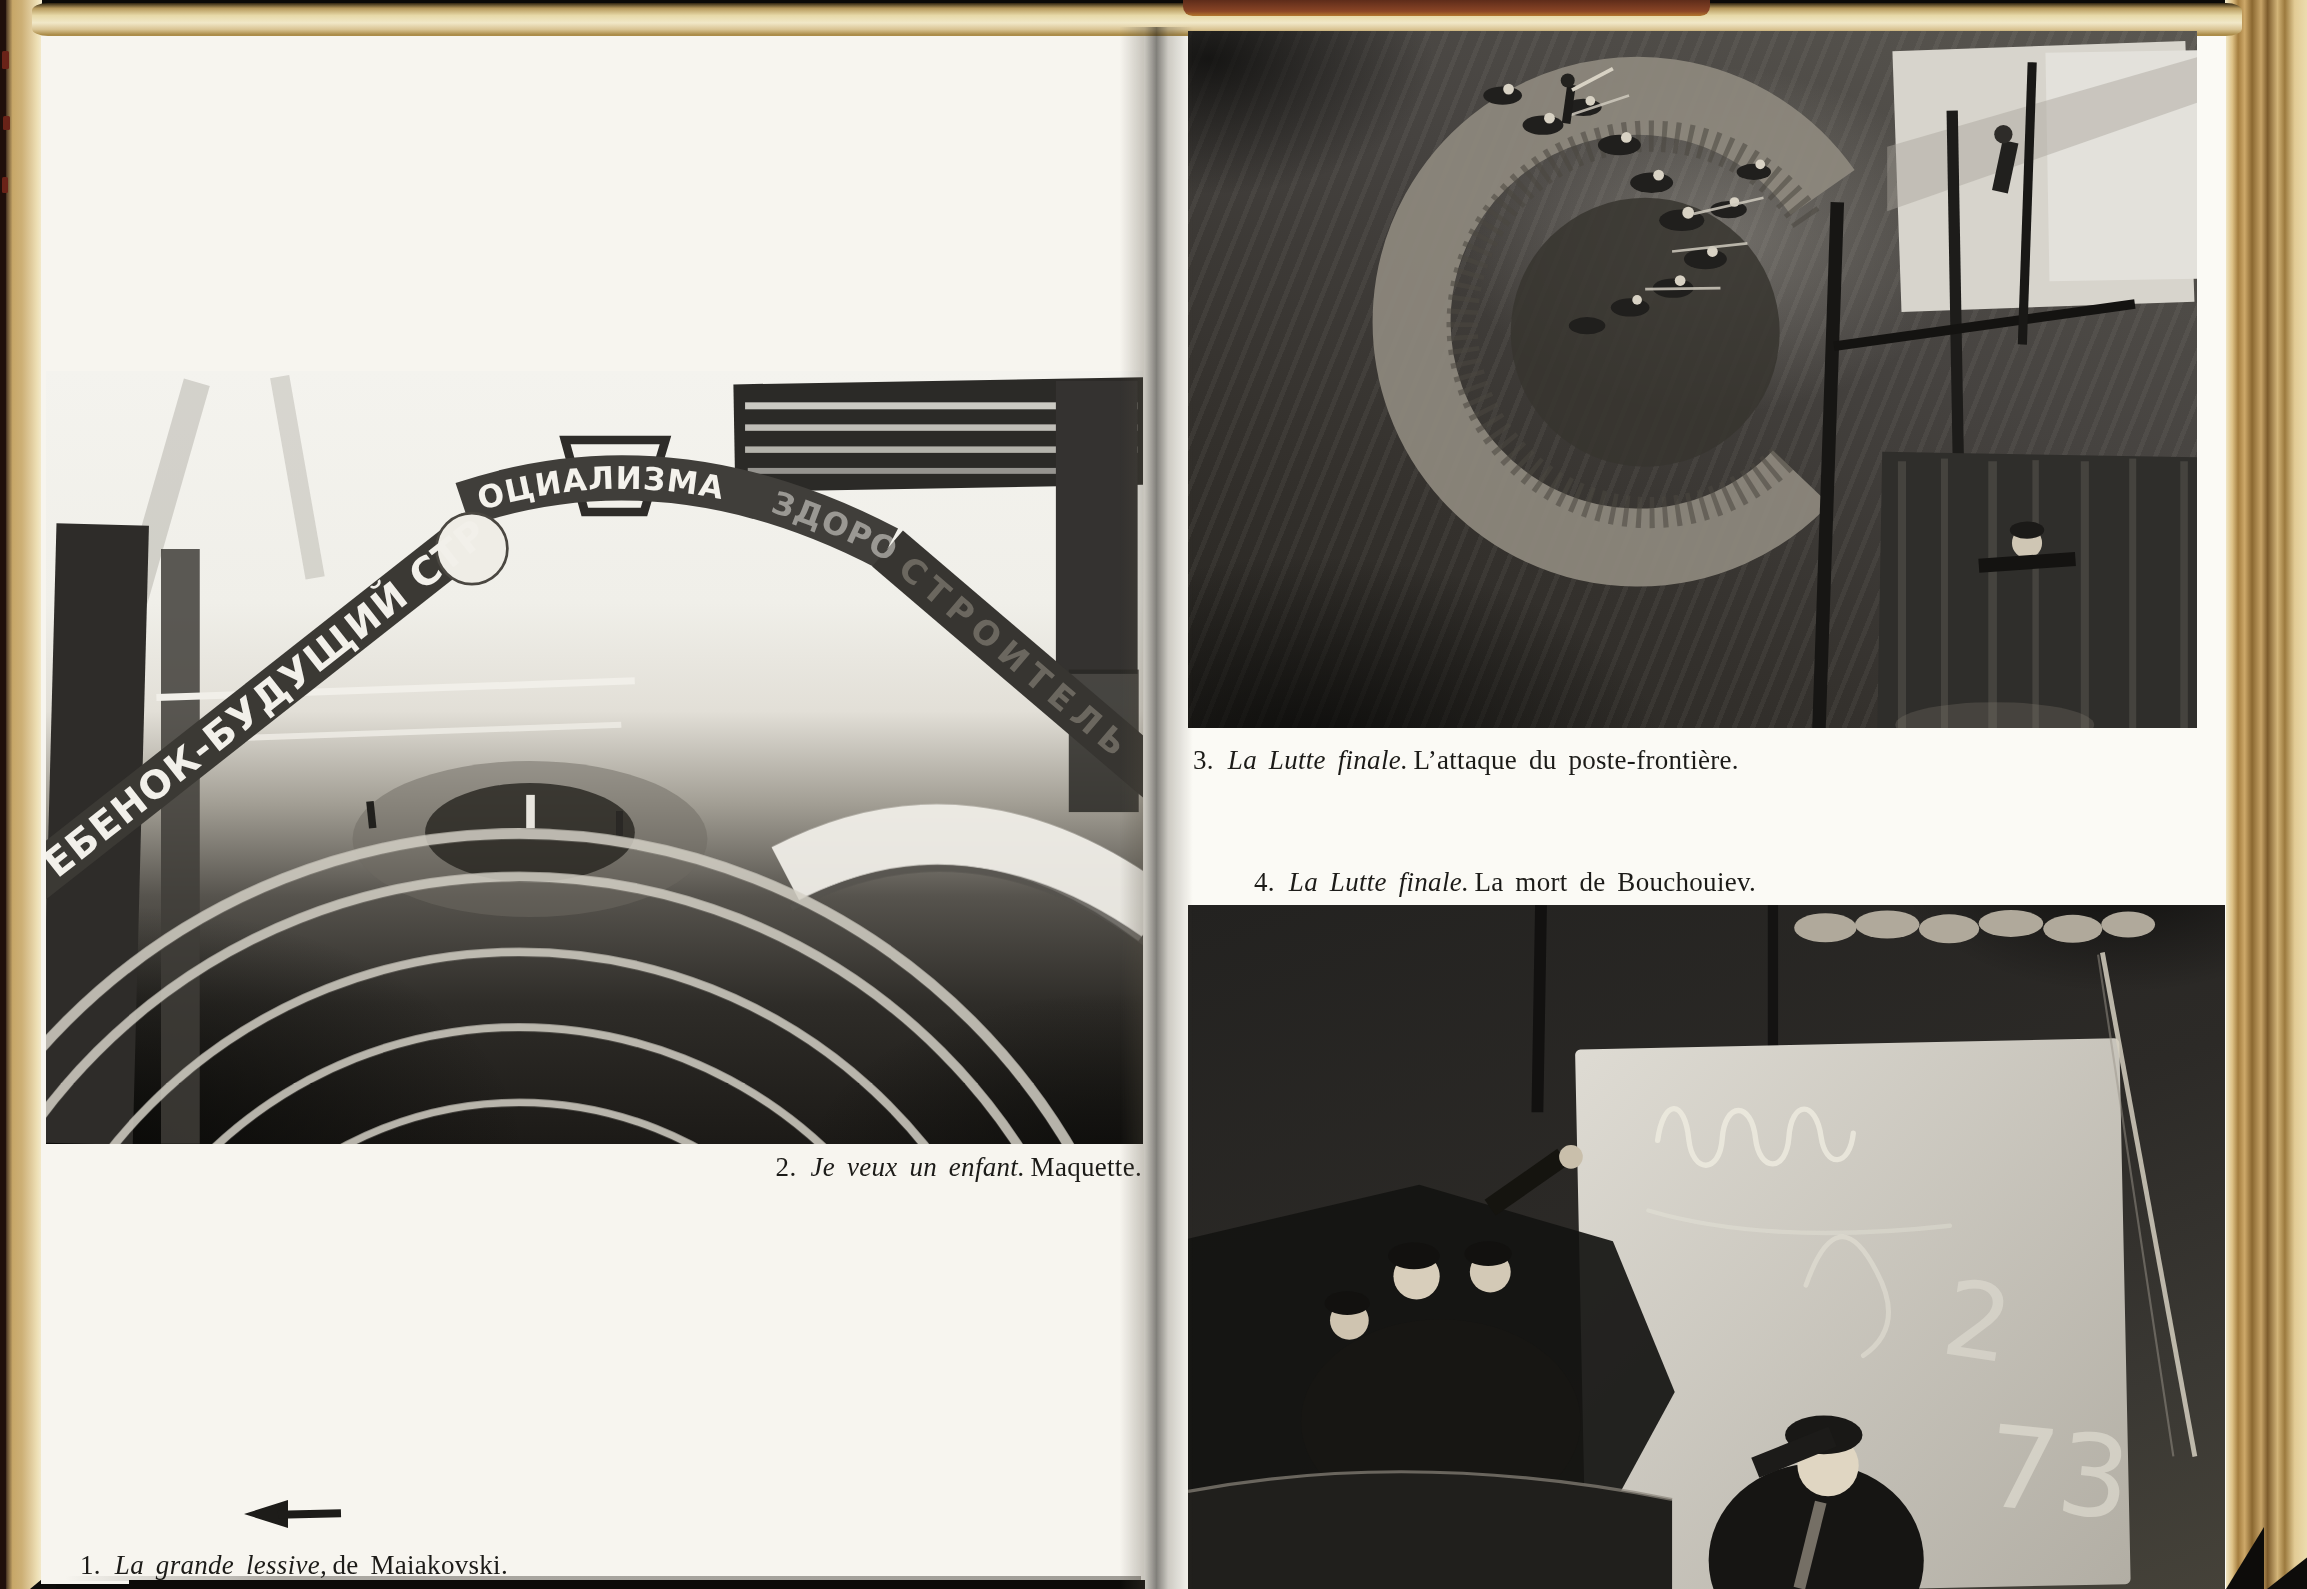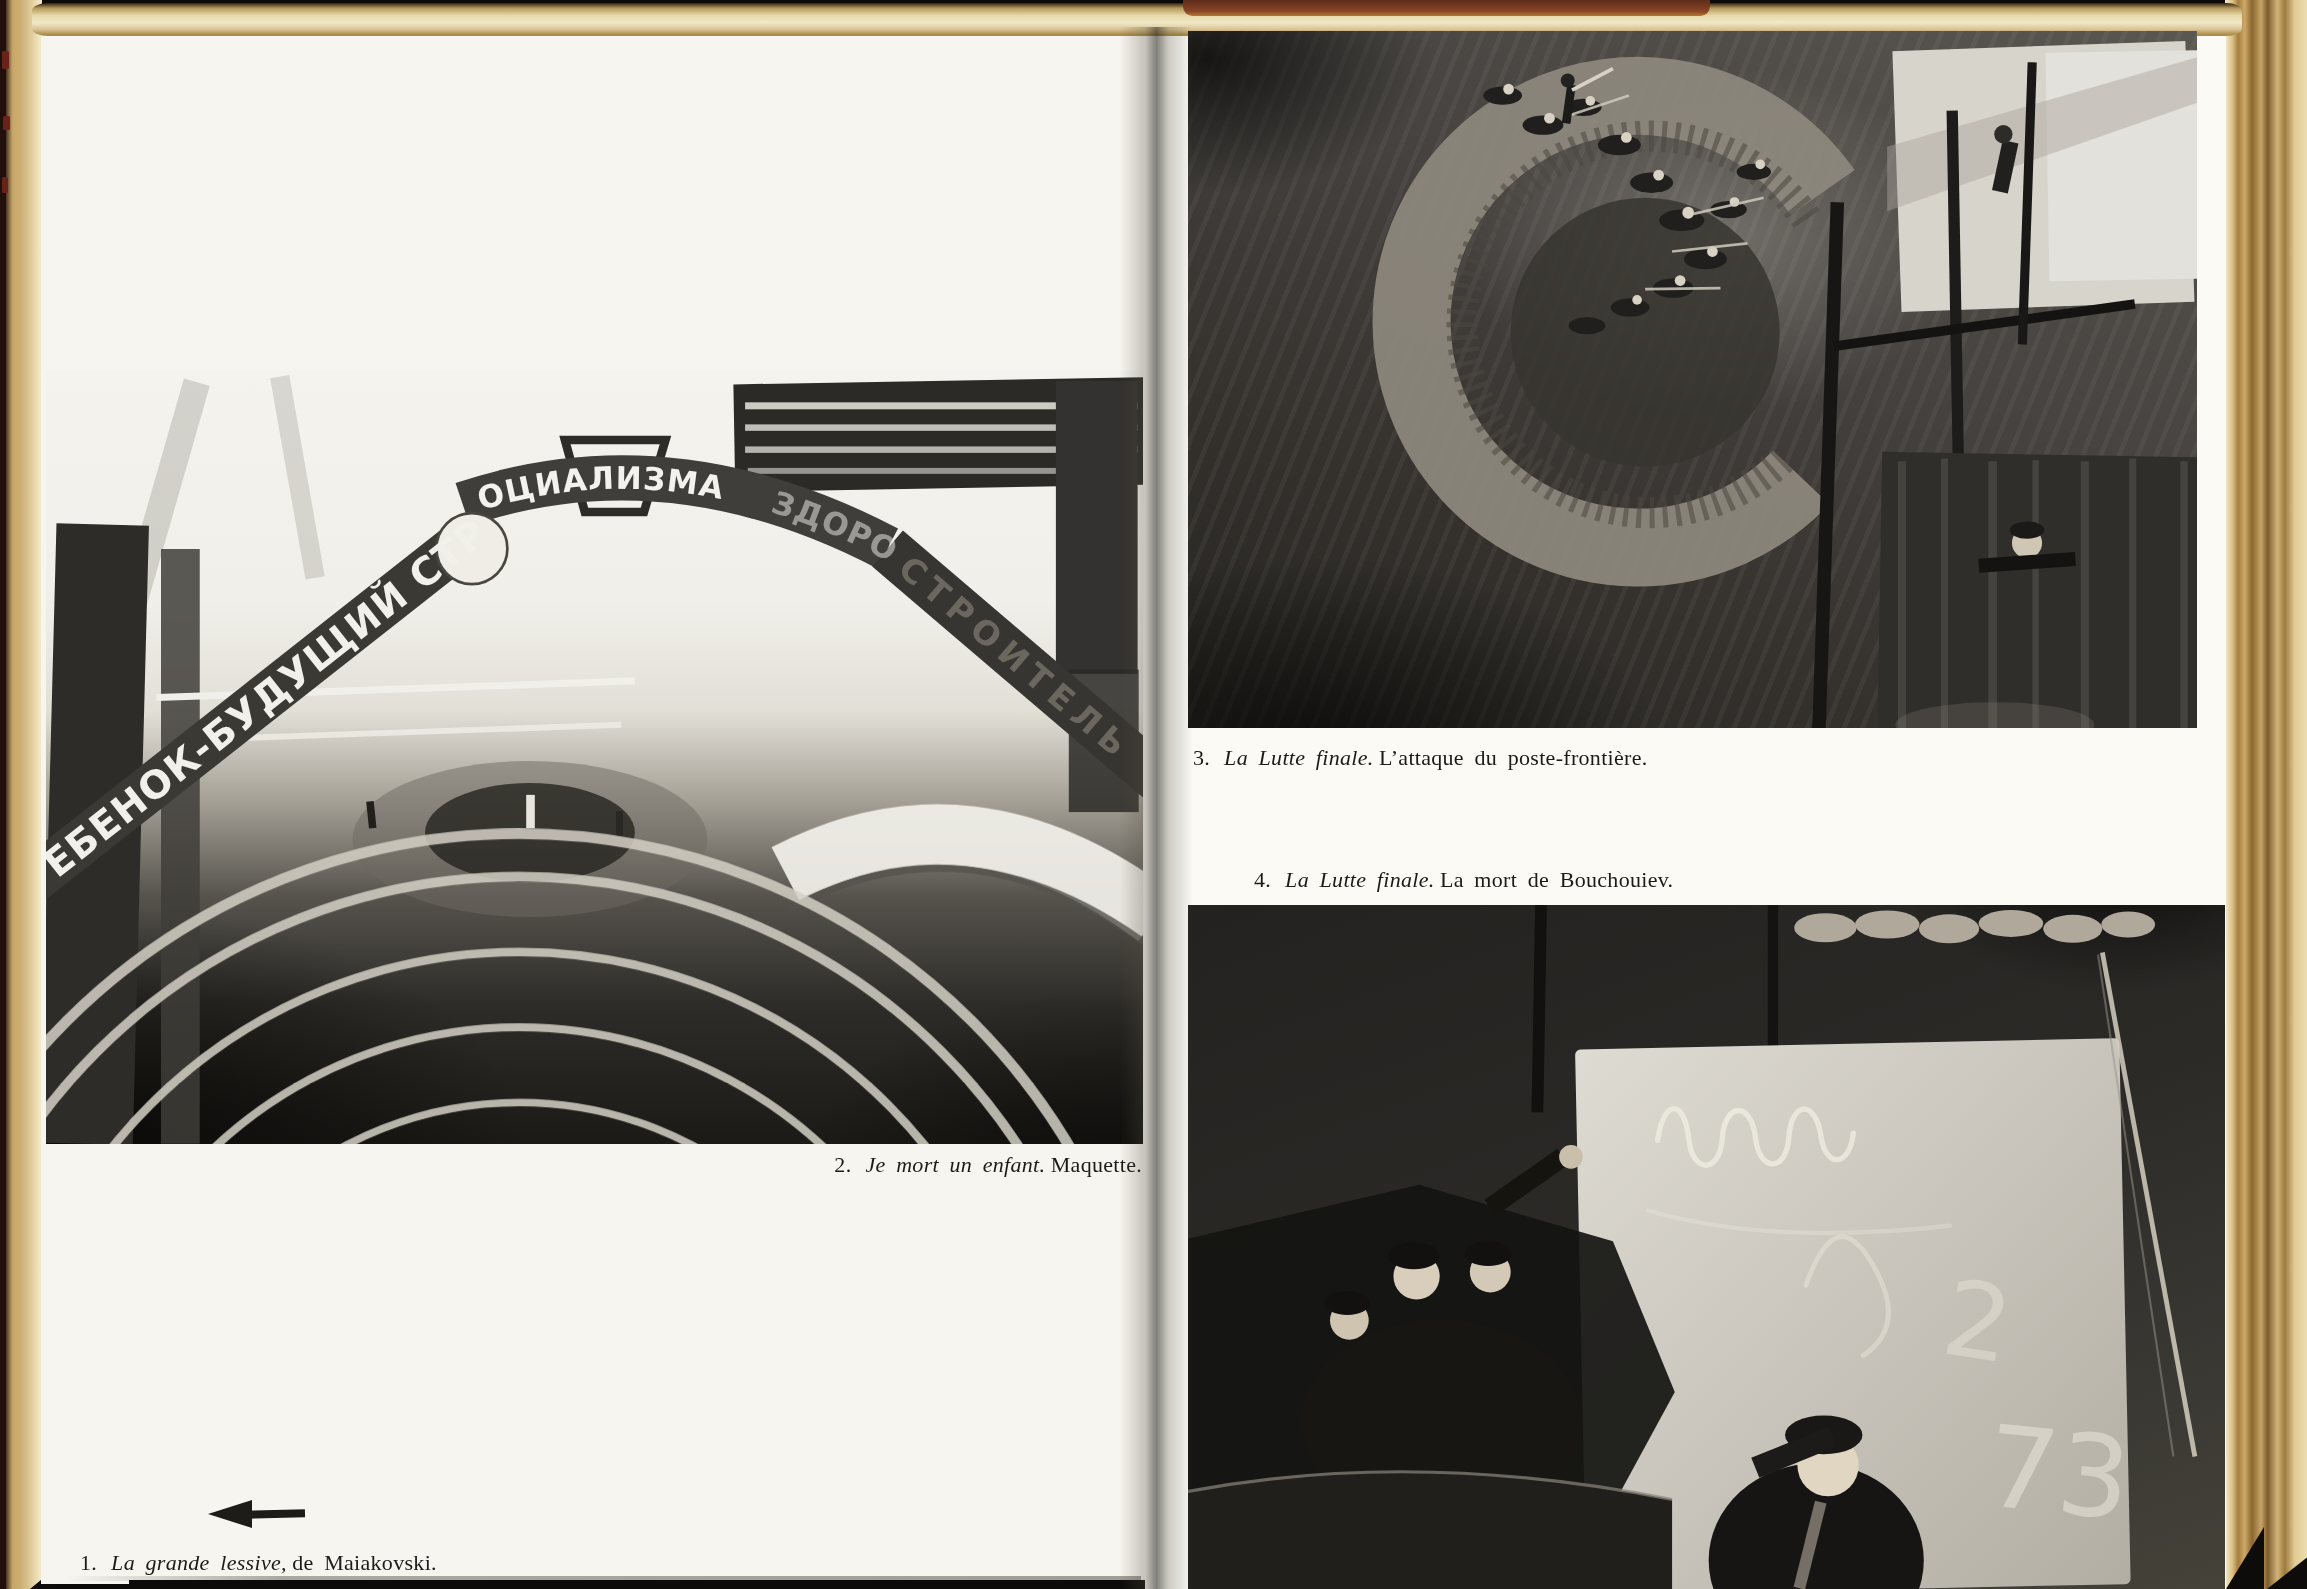--- a/index.html
+++ b/index.html
@@ -42,21 +42,21 @@
       radial-gradient(409px 280px at 52% 30%, rgba(225,221,210,.28), rgba(225,221,210,0) 62%),
       repeating-linear-gradient(112deg, rgba(235,231,220,.05) 0 4.8px, rgba(0,0,0,0) 4.8px 17px),
       linear-gradient(205deg,#5a5751 0%,#464340 40%,#34312d 72%,#262420 100%);}
   #photo-death{left:1188px;top:905px;width:1037px;height:685px;
     background:
       radial-gradient(484px 280px at 12% 108%, rgba(122,117,106,.55), rgba(122,117,106,0) 58%),
       radial-gradient(376px 215px at 90% -6%, rgba(0,0,0,.65), rgba(0,0,0,0) 60%),
       linear-gradient(160deg,#232220 0%,#2c2a27 48%,#3a3833 78%,#454239 100%);}
 
   
-  .caption{color:#1c1b18;font-size:22px;letter-spacing:0.3px;word-spacing:4.8px;white-space:nowrap;}
+  .caption{color:#1c1b18;font-size:27px;letter-spacing:0.3px;word-spacing:4.8px;white-space:nowrap;}
   .caption .num{margin-right:14px;}
   .caption i{margin-right:5.4px;}
   #cap-lessive{display:flex;align-items:center;gap:21.5px;}
   .arrow{position:relative;width:100px;height:28px;}
   .arrow .head{position:absolute;left:0;top:0;width:0;height:0;
     border-top:14px solid transparent;border-bottom:14px solid transparent;border-right:44px solid #1d1c19;}
   .arrow .shaft{position:absolute;left:34px;top:10.2px;width:63px;height:8px;background:#1d1c19;transform:rotate(-1.5deg);}
   svg text{font-family:"DejaVu Sans",sans-serif;}
 </style>
 </head>
@@ -154,21 +154,21 @@
         <circle cx="880" cy="2050" r="1190" stroke-width="20"></circle>
         <circle cx="880" cy="2050" r="1110" stroke-width="18"></circle>
         <circle cx="880" cy="2050" r="970" stroke-width="16"></circle>
         <circle cx="880" cy="2050" r="830" stroke-width="15"></circle>
         <circle cx="880" cy="2050" r="690" stroke-width="14"></circle>
       </g>
     </svg>
   </div>
 
   <div class="abs caption" style="left:618px;top:1152px;width:524px;text-align:right;">
-    <span class="num">2.</span><i>Je mort un enfant.</i><span>Maquette.</span>
+    <span class="num">2.</span><i>Je veux un enfant.</i><span>Maquette.</span>
   </div>
 
   <div class="abs caption" id="cap-lessive" style="left:80px;top:1500px;flex-direction:column;">
     <span class="arrow">
         <span class="head"></span>
         <span class="shaft"></span>
       </span>
     <span>
       <span class="num">1.</span><i>La grande lessive,</i><span>de Maiakovski.</span>
     </span>

